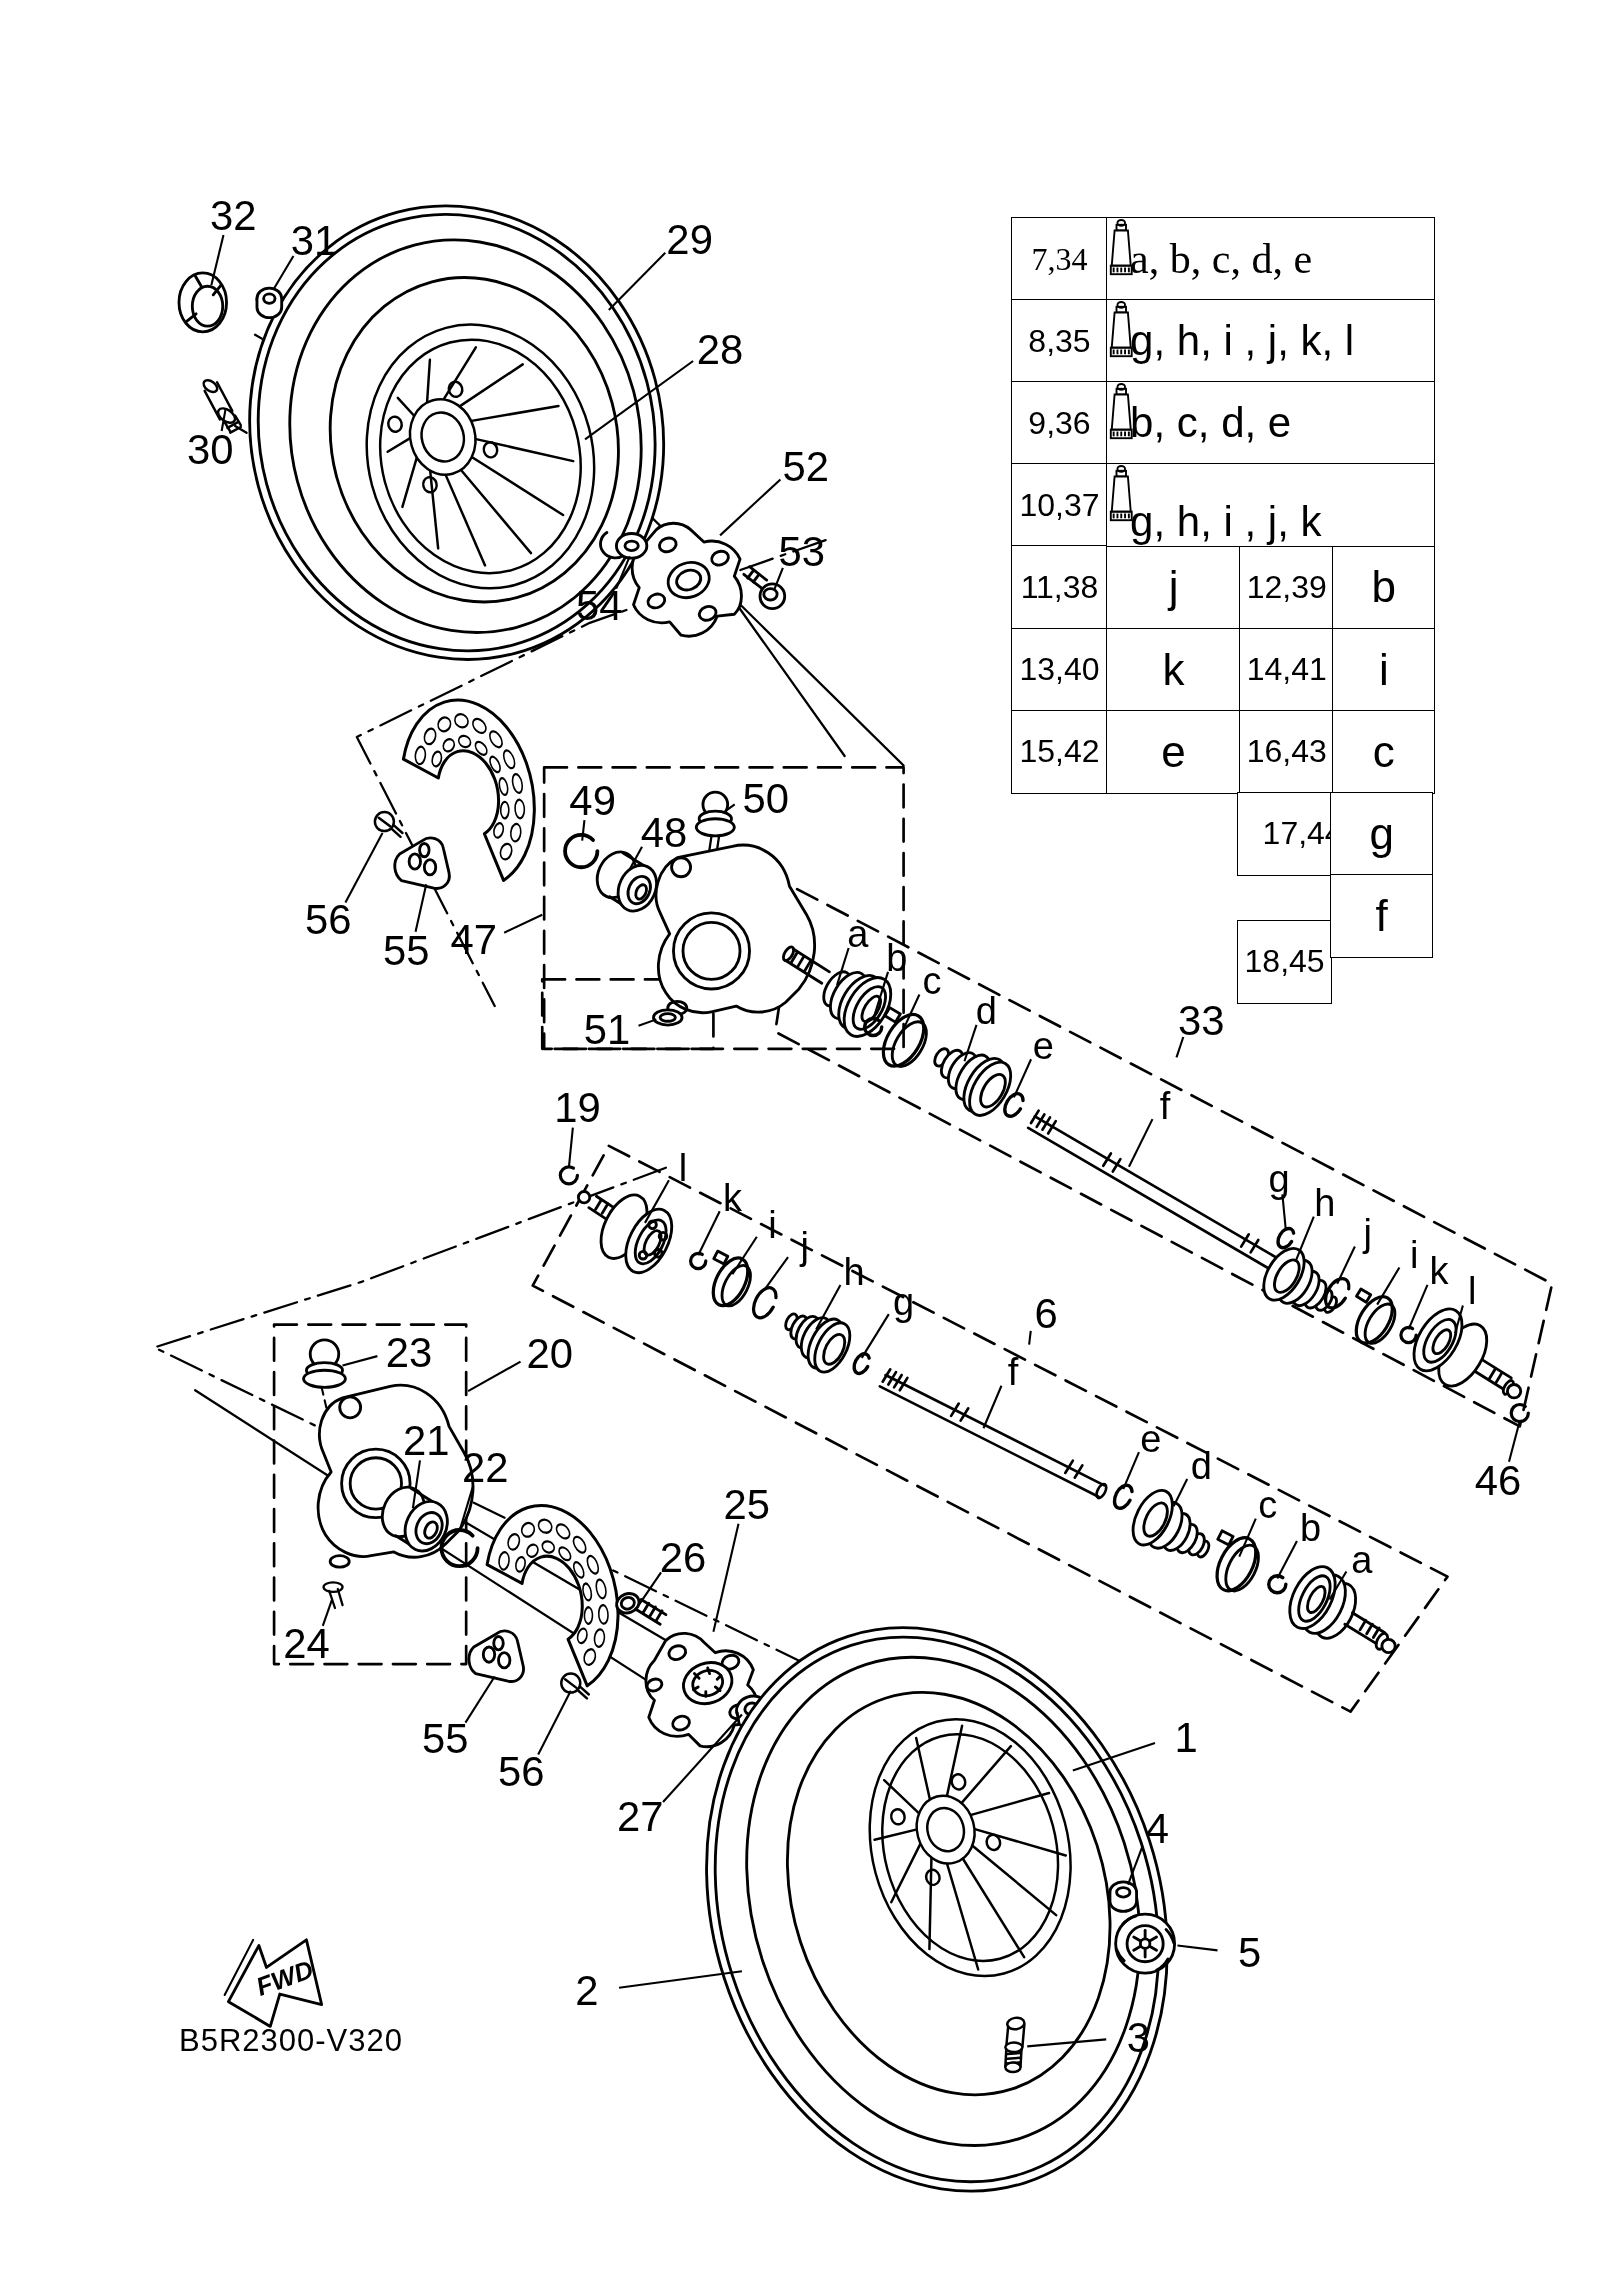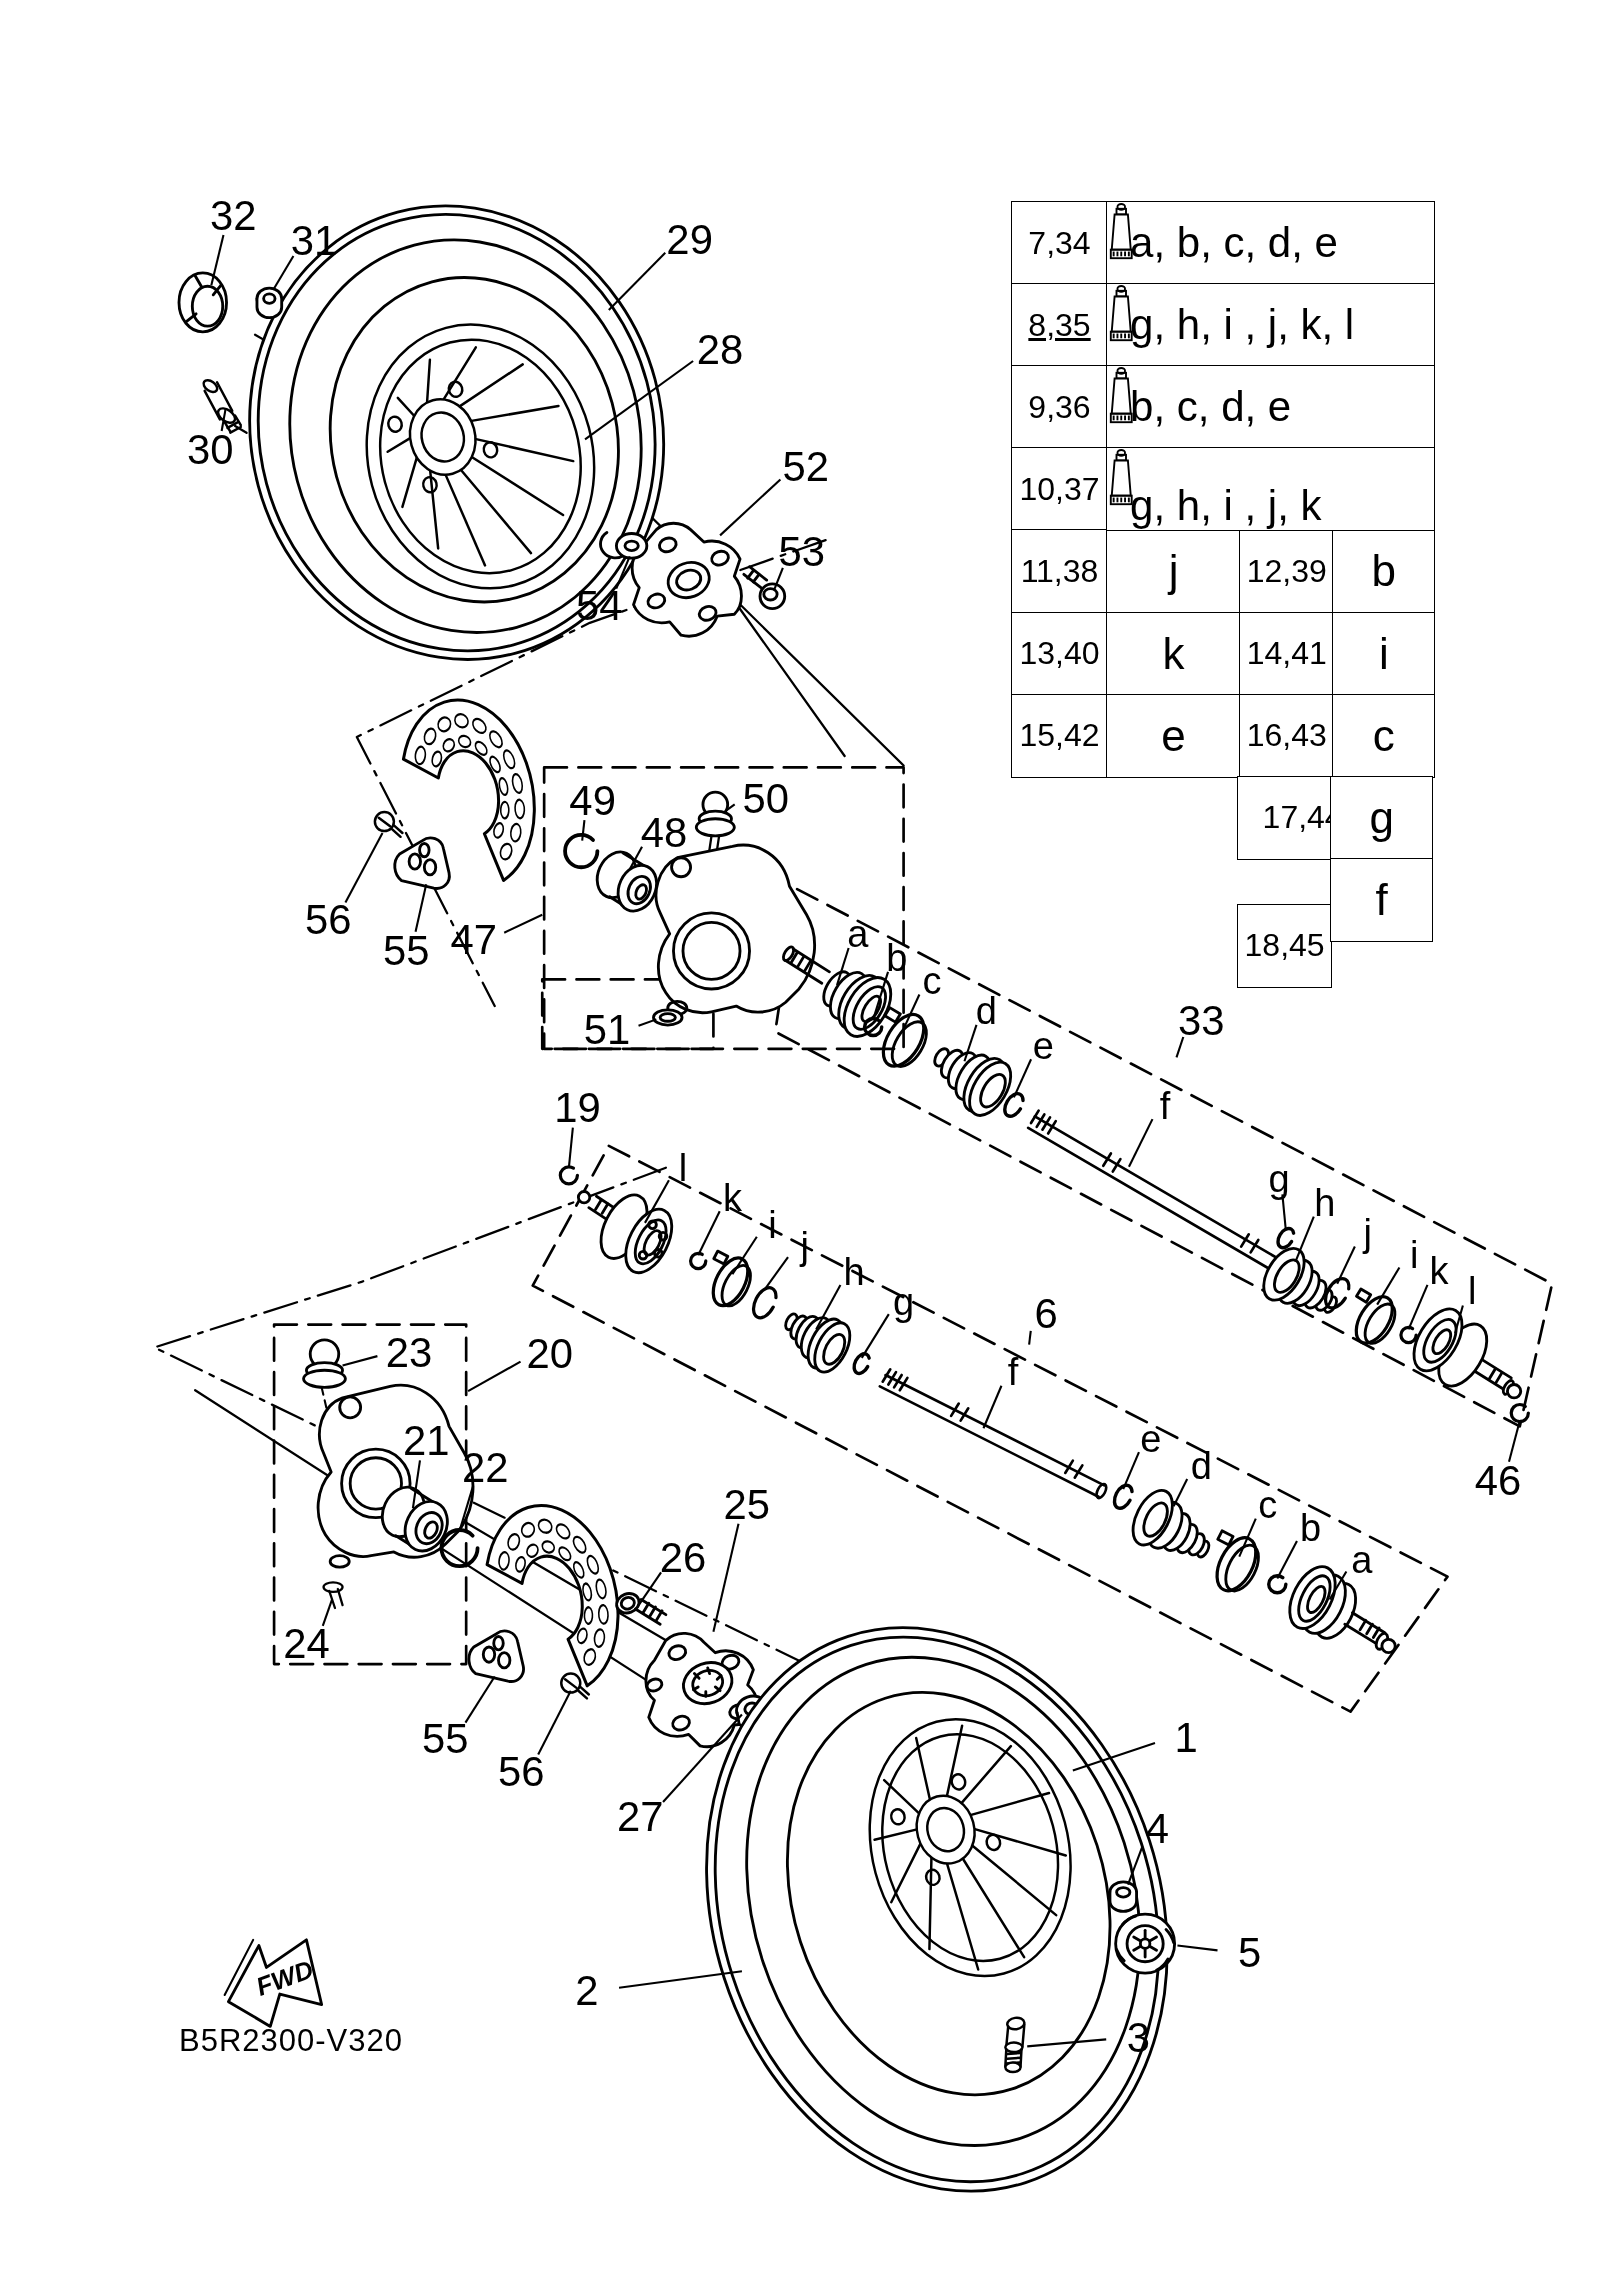--- a/index.html
+++ b/index.html
@@ -3,21 +3,21 @@
 <meta charset="utf-8">
 <style>
   html,body{margin:0;padding:0;background:#fff;}
   body{width:1617px;height:2286px;position:relative;font-family:"Liberation Sans",sans-serif;color:#000;overflow:hidden;}
   #stage{position:absolute;inset:0;}
   svg{position:absolute;left:0;top:0;}
   
   #grease-table{position:absolute;left:1011px;top:201px;}
   .trow{display:flex;}
   .tcell{border:1.9px solid #000;box-sizing:border-box;height:84px;display:flex;align-items:center;justify-content:center;background:#fff;margin-top:-1.9px;margin-left:-1.9px;}
-  .trow:first-child .tcell{margin-top:0;}
+  .trow:first-child .tcell{margin-top:16px;font-family:Liberation Serif, serif;}
   .tcell:first-child{margin-left:0;}
   .ref{font-size:32px;letter-spacing:0px;}
   .letters-wide{justify-content:flex-start;padding-left:23px;font-size:42px;position:relative;}
   .letters-wide .ltxt{flex:1;text-align:left;}
   .single{font-size:44px;}
   .spacer{height:84px;box-sizing:border-box;background:transparent;margin-top:-1.9px;}
   .greaseicon{width:28.5px;height:63px;margin-right:7.6px;flex:0 0 auto;}
   
   #code-label{position:absolute;left:179px;top:1975px;font-size:31px;letter-spacing:1px;margin-top:48px;}
   .co-num{font-size:44px;}
@@ -652,21 +652,21 @@
               <line x1="7" y1="52" x2="7" y2="57"></line>
               <line x1="11" y1="52" x2="11" y2="57"></line>
               <line x1="15" y1="52" x2="15" y2="57"></line>
               <line x1="19" y1="52" x2="19" y2="57"></line>
               <line x1="23" y1="52" x2="23" y2="57"></line>
             </g>
           </svg>
         </div>
       </div>
       <div class="trow">
-        <div class="tcell ref" style="width: 97px; text-decoration: underline;">
+        <div class="tcell ref" style="width: 97px;">
           <span class="ltxt">8,35</span>
         </div>
         <div class="tcell letters-wide" style="width: 329px;">
           <span class="ltxt">g, h, i , j, k, l</span>
           <svg class="greaseicon" viewBox="0 0 30 66">
             <g fill="none" stroke="#000" stroke-width="2">
               <ellipse cx="15" cy="5" rx="4" ry="3"></ellipse>
               <rect x="10" y="7" width="10" height="6"></rect>
               <path d="M8,13 h14 l3,37 h-20 z" fill="#fff"></path>
               <rect x="4" y="50" width="22" height="9"></rect>

